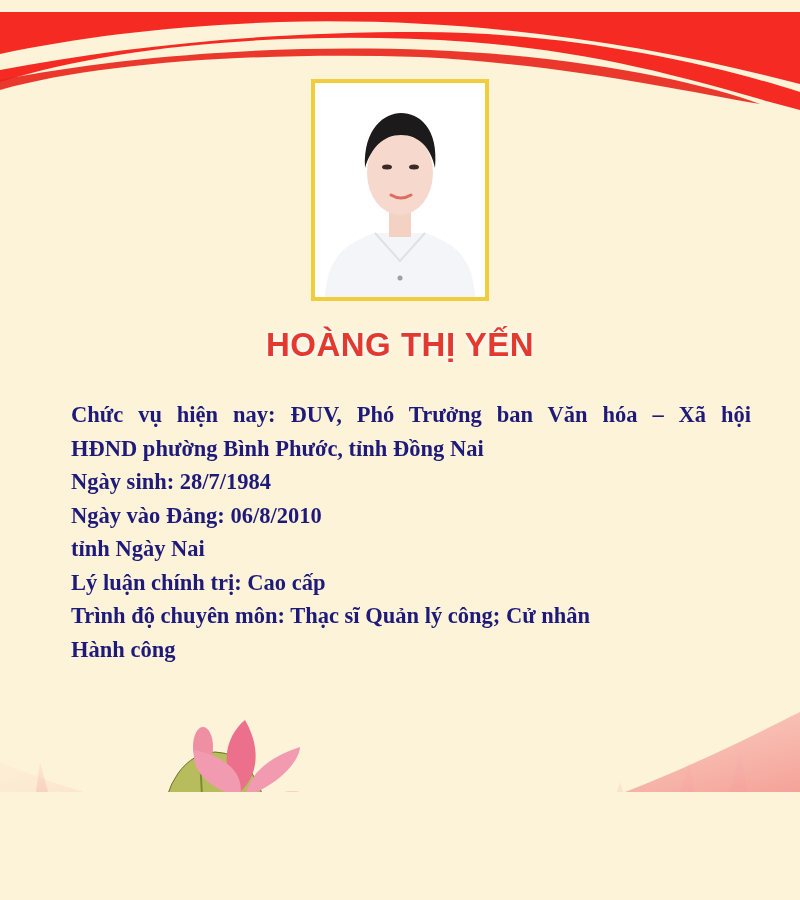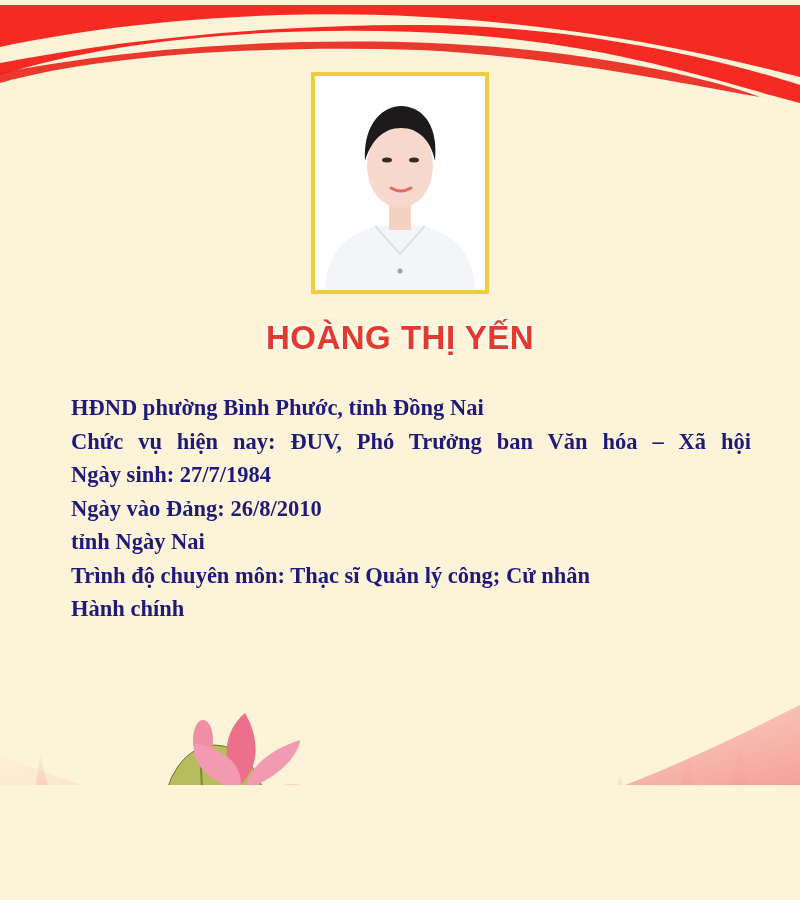--- a/index.html
+++ b/index.html
@@ -1,17 +1,17 @@
 <!DOCTYPE html>
 <html><head>
   <meta charset="utf-8">
   <style>
     html, body { margin: 0; padding: 0; }
     body { width: 800px; height: 900px; overflow: hidden; background: #fdf3d8; position: relative; font-family: "Liberation Serif", serif; }
-    .card { position: absolute; left: 0; top: 5px; width: 800px; height: 780px; background: #fdf3d8; overflow: hidden; }
+    .card { position: absolute; left: 0; top: 12px; width: 800px; height: 780px; background: #fdf3d8; overflow: hidden; }
     .top-wave { position: absolute; left: 0; top: 0; width: 800px; height: 140px; }
     .bottom-art { position: absolute; left: 0; top: 690px; width: 800px; height: 210px; }
     .photo-frame { position: absolute; left: 311px; top: 67px; width: 170px; height: 214px; border: 4px solid #f0cd3c; background: #fff; overflow: hidden; }
     .photo { position: absolute; left: 0; top: 0; width: 170px; height: 214px; }
     .name { position: absolute; left: 0; width: 800px; top: 314px; text-align: center; font-family: "Liberation Sans", sans-serif; font-weight: 700; font-size: 33px; color: #e33a2f; letter-spacing: 0.5px; text-shadow: 0 0 3px #fff, 0 0 6px #fff; }
     .info { position: absolute; left: 71px; top: 386px; width: 680px; color: #1d1a7a; font-family: "Liberation Serif", serif; font-weight: 700; font-size: 22.5px; line-height: 33.5px; }
     .info .line { display: block; white-space: nowrap; }
     .info .justify { text-align: justify; text-align-last: justify; white-space: normal; }
   </style>
 </head>
@@ -77,22 +77,23 @@
       <ellipse cx="72" cy="84" rx="5" ry="2.5" fill="#3a2a26"></ellipse>
       <ellipse cx="99" cy="84" rx="5" ry="2.5" fill="#3a2a26"></ellipse>
       <path d="M76,112 Q86,118 96,112" fill="none" stroke="#e06b62" stroke-width="3" stroke-linecap="round"></path>
       <circle cx="85" cy="195" r="2.5" fill="#9aa0a8"></circle>
     </svg>
   </div>
 
   <div class="name">HOÀNG THỊ YẾN</div>
 
   <div class="info">
+    <span class="line justify">Chức vụ hiện nay: ĐUV, Phó Trưởng ban Văn hóa – Xã hội</span>
     <span class="line">HĐND phường Bình Phước, tỉnh Đồng Nai</span>
-    <span class="line justify">Chức vụ hiện nay: ĐUV, Phó Trưởng ban Văn hóa – Xã hội</span>
-    <span class="line">Ngày sinh: 27/7/1984</span>
-    <span class="line">Ngày vào Đảng: 26/8/2010</span>
+    <span class="line">Ngày sinh: 28/7/1984</span>
+    <span class="line">Ngày vào Đảng: 06/8/2010</span>
     <span class="line">tỉnh Ngày Nai</span>
+    <span class="line">Lý luận chính trị: Cao cấp</span>
     <span class="line">Trình độ chuyên môn: Thạc sĩ Quản lý công; Cử nhân</span>
-    <span class="line">Hành chính</span>
+    <span class="line">Hành công</span>
   </div>
 
 </div>
 
 </body></html>

